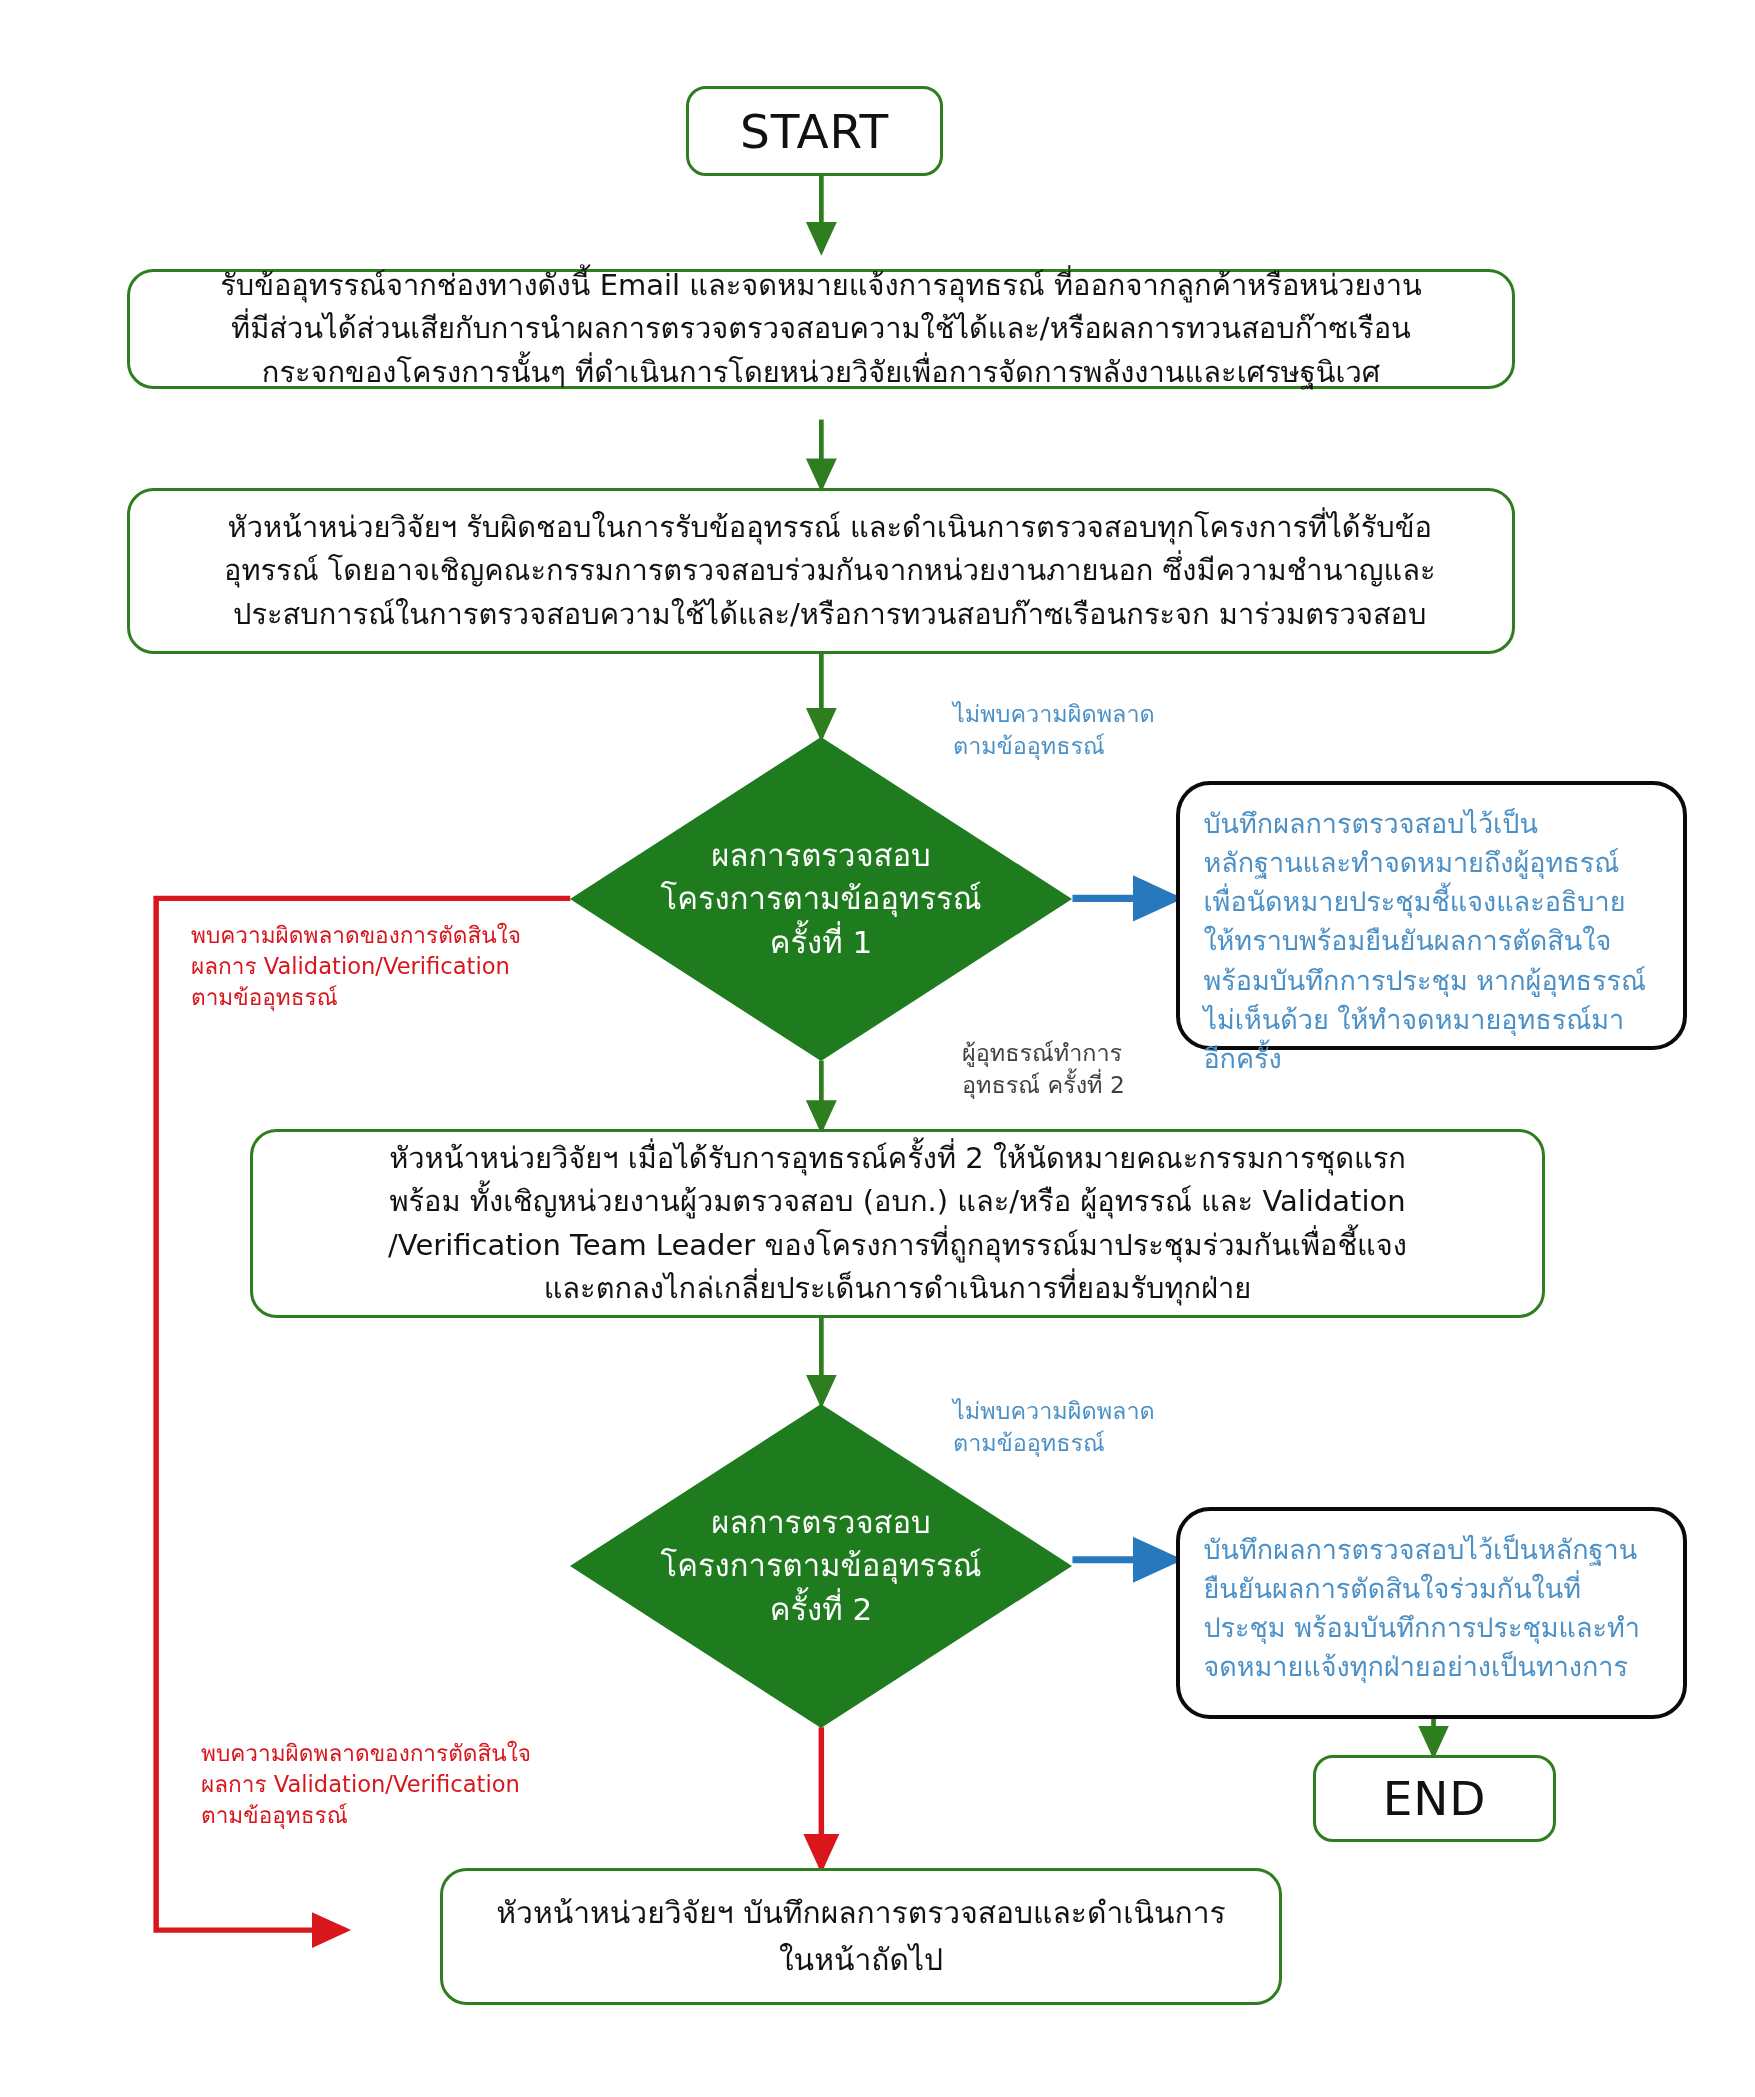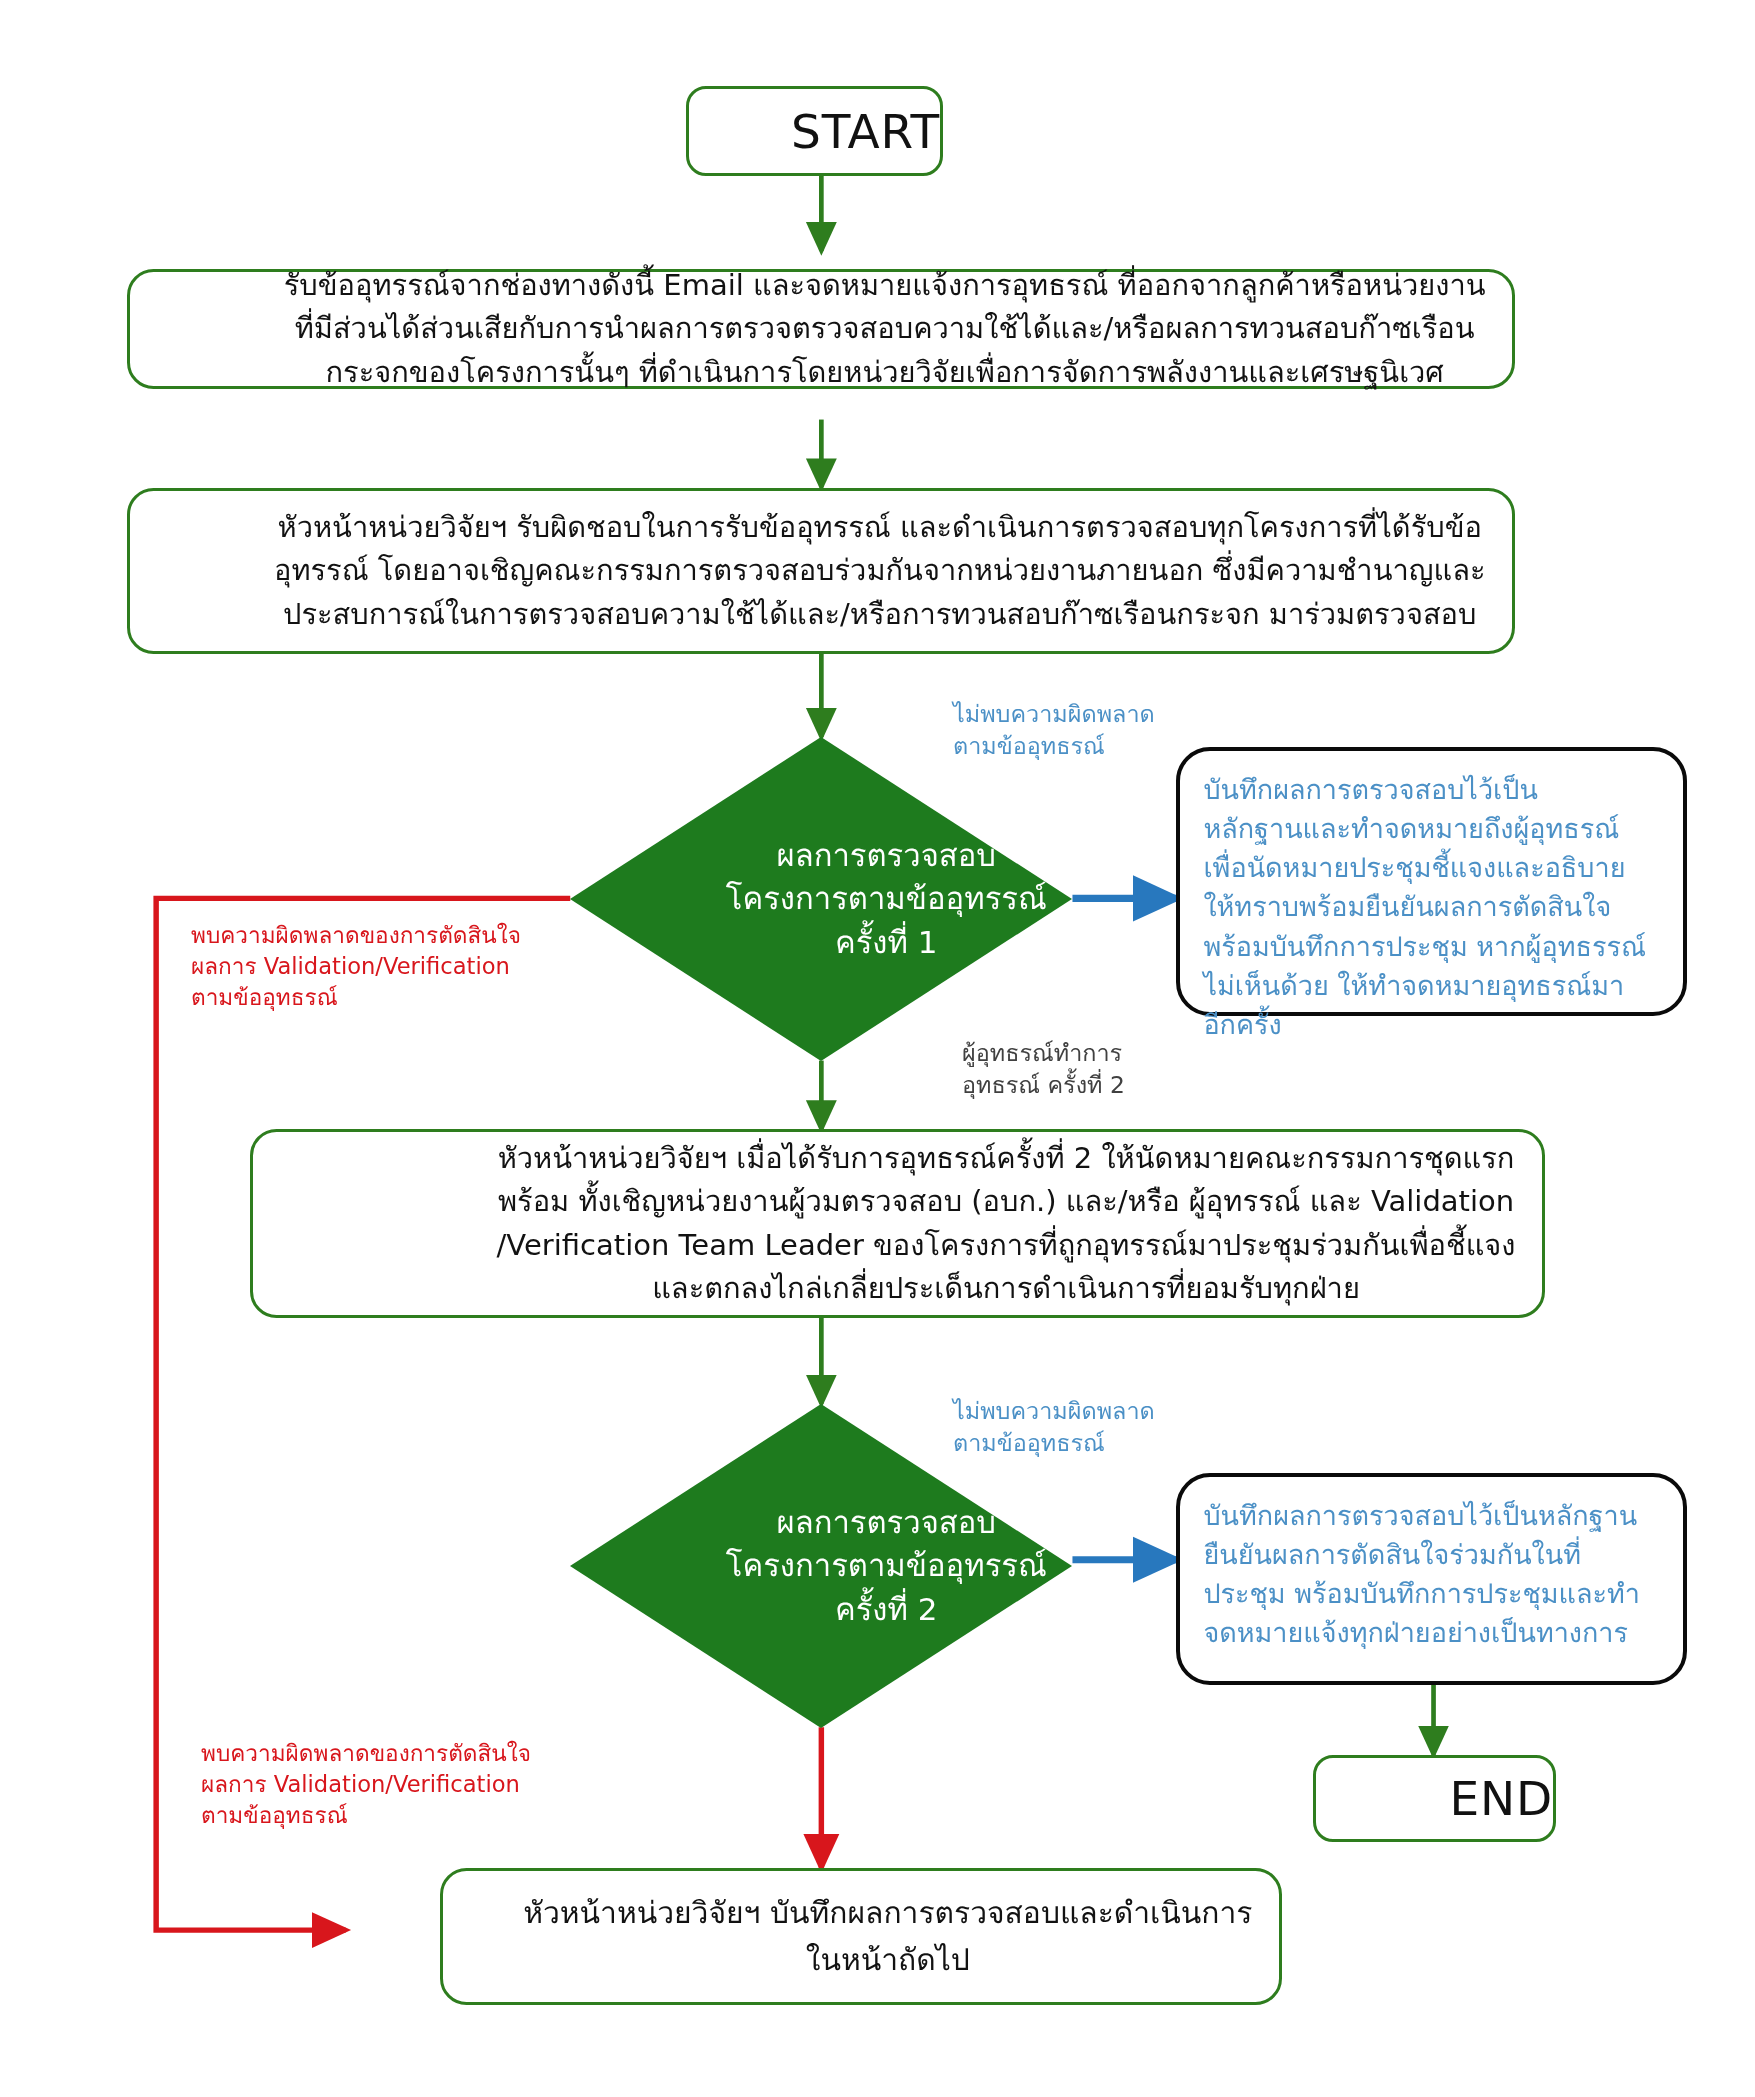--- a/index.html
+++ b/index.html
@@ -8,40 +8,40 @@
     font-family:"DejaVu Sans","Liberation Sans",sans-serif;
     width:1755px;height:2097px;position:relative;overflow:hidden;
   }
   #canvas{position:absolute;left:0;top:0;width:1755px;height:2097px;}
 
   
   #wires{position:absolute;left:0;top:0;width:1755px;height:2097px;z-index:1;}
 
   
   .node{position:absolute;box-sizing:border-box;z-index:2;
-        display:flex;align-items:center;justify-content:flex-end;text-align:center;}
+        display:flex;align-items:center;justify-content:center;text-align:center;}
 
   
   .terminator{
     border:3.9px solid #2E7D1E;border-radius:20px;background:#ffffff;
     font-size:47px;color:#111111;letter-spacing:0.8px;
   }
 
   
   .process{
     border:3.9px solid #2E7D1E;border-radius:26.5px;background:#ffffff;
     color:#121212;font-size:29px;line-height:1.50;padding:14px 26.5px;
   }
   .process.small{font-size:30px;line-height:1.55;}
 
   
   .note{
     border:4.7px solid #0a0a0a;border-radius:34px;background:#ffffff;
     color:#4B90C6;font-size:27px;line-height:1.45;
-    padding:19px 23.4px;text-align:left;align-items:flex-start;justify-content:flex-start;
+    padding:19px 23.4px;text-align:left;align-items:flex-start;justify-content:flex-start;margin-top:34px;
   }
   .note .inner{width:100%;}
 
   
   .decision{background:transparent;}
   .decision .dshape{
     position:absolute;left:0;top:0;width:100%;height:100%;
     background:#1E7B1E;
     clip-path:polygon(50% 0%,100% 50%,50% 100%,0% 50%);
     z-index:0;

